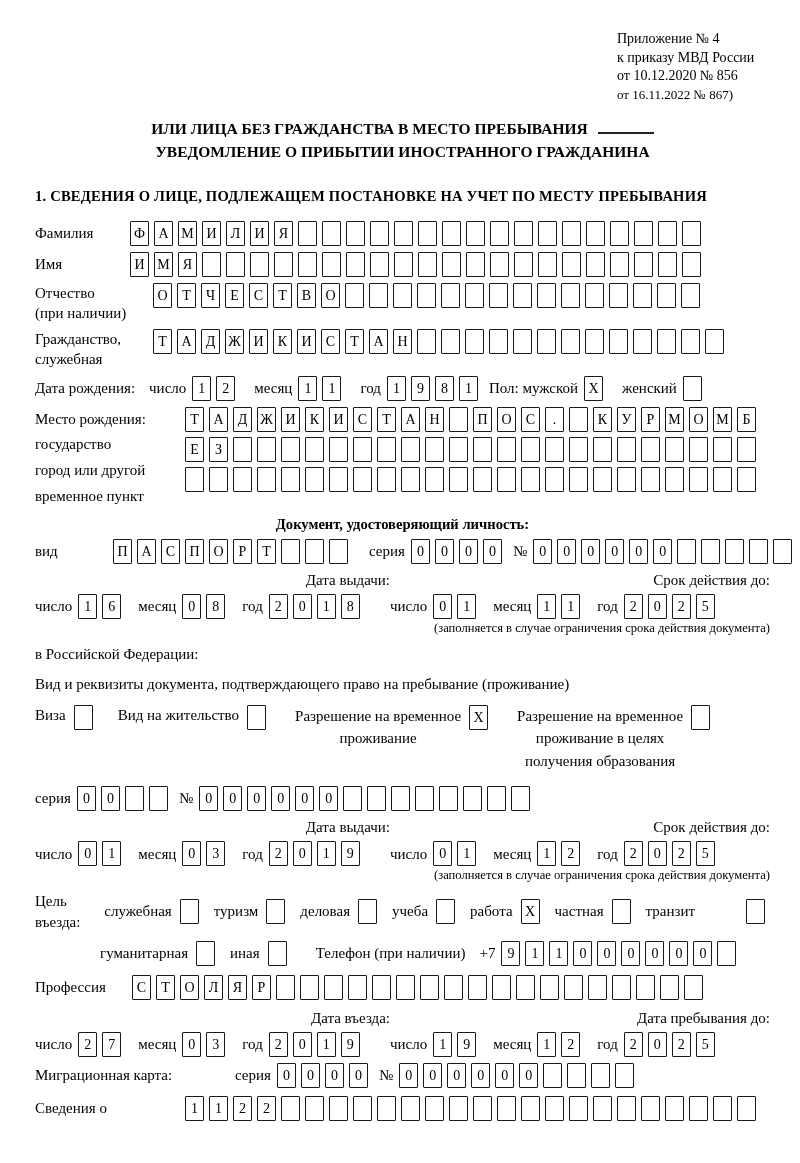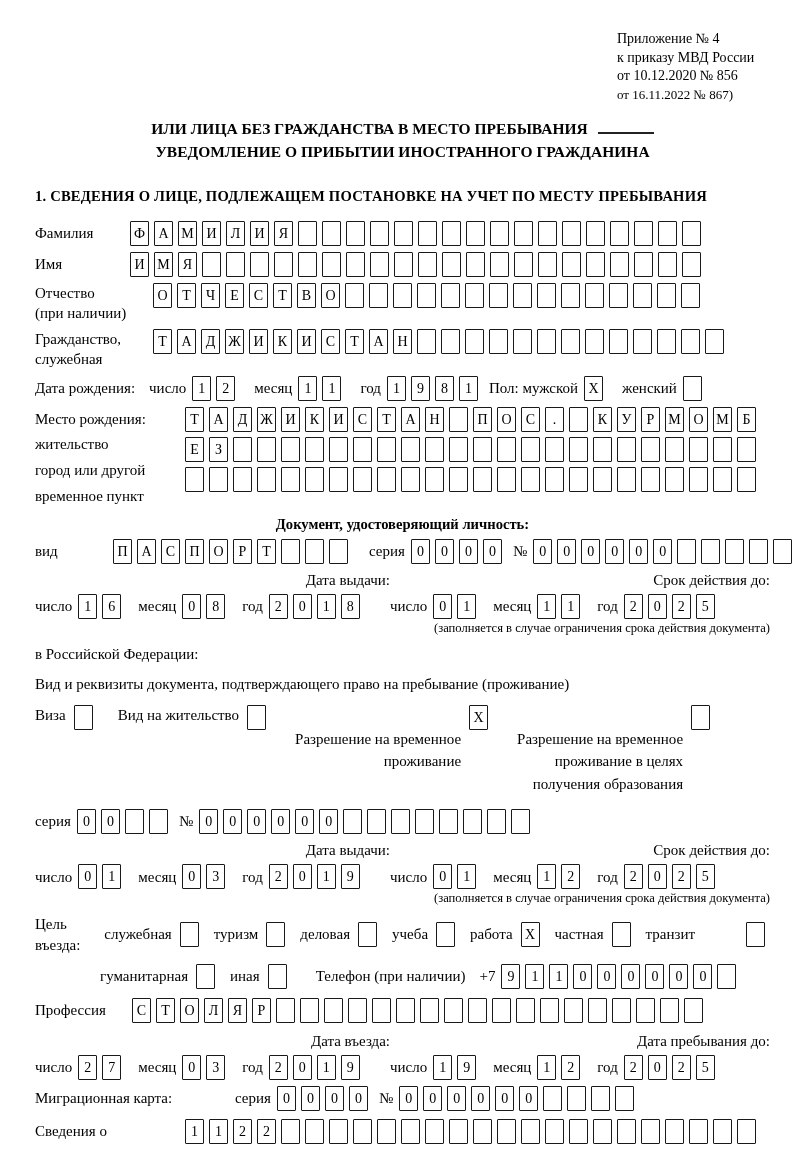--- a/index.html
+++ b/index.html
@@ -40,21 +40,21 @@
   .col-r{flex:1;}
   .center{text-align:right;}
   .dategroup{display:flex;align-items:center;}
   .dategroup .lbl{margin-right:6px;}
   .dategroup .boxes{margin-right:12px;}
   .note{font-size:12.6px;text-align:right;margin:-2px 0 8px 0;}
   .plain{margin:4px 0 10px 0;}
   .permits{display:flex;align-items:flex-start;margin:6px 0 14px 0;}
   .pair{display:flex;align-items:flex-start;margin-right:14px;}
   .pair .lbl{margin-right:8px;}
-  .pair .center{text-align:right;line-height:1.5;margin-top:23px;}
+  .pair .center{text-align:center;line-height:1.5;}
   .purpose-row{display:flex;align-items:center;margin-bottom:9px;flex-wrap:nowrap;}
   .purpose-row .pair{align-items:center;margin-right:10px;}
   .indent65{margin-left:65px;justify-content:space-between;}
 </style>
 </head>
 <body>
 
 <div class="page">
 
   <div class="annex">
@@ -111,21 +111,21 @@
     <span class="lbl">Пол:</span>&nbsp;
     <span class="lbl mr6">мужской</span>
     <span class="box">X</span>
     <span class="lbl mr6 ml14">женский</span>
     <span class="box"></span>
   </div>
 
   <div class="row top" style="margin-top:6px;">
     <div class="lbl w150">
       <div>Место рождения:</div>
-      <div>жительство</div>
+      <div>государство</div>
       <div>город или другой</div>
       <div>временное пункт</div>
     </div>
     <div>
       <span class="boxes mb6"><span class="box">Т</span><span class="box">А</span><span class="box">Д</span><span class="box">Ж</span><span class="box">И</span><span class="box">К</span><span class="box">И</span><span class="box">С</span><span class="box">Т</span><span class="box">А</span><span class="box">Н</span><span class="box"></span><span class="box">П</span><span class="box">О</span><span class="box">С</span><span class="box">.</span><span class="box"></span><span class="box">К</span><span class="box">У</span><span class="box">Р</span><span class="box">М</span><span class="box">О</span><span class="box">М</span><span class="box">Б</span></span>
       <span class="boxes mb6"><span class="box">Е</span><span class="box">З</span><span class="box"></span><span class="box"></span><span class="box"></span><span class="box"></span><span class="box"></span><span class="box"></span><span class="box"></span><span class="box"></span><span class="box"></span><span class="box"></span><span class="box"></span><span class="box"></span><span class="box"></span><span class="box"></span><span class="box"></span><span class="box"></span><span class="box"></span><span class="box"></span><span class="box"></span><span class="box"></span><span class="box"></span><span class="box"></span></span>
       <span class="boxes"><span class="box"></span><span class="box"></span><span class="box"></span><span class="box"></span><span class="box"></span><span class="box"></span><span class="box"></span><span class="box"></span><span class="box"></span><span class="box"></span><span class="box"></span><span class="box"></span><span class="box"></span><span class="box"></span><span class="box"></span><span class="box"></span><span class="box"></span><span class="box"></span><span class="box"></span><span class="box"></span><span class="box"></span><span class="box"></span><span class="box"></span><span class="box"></span></span>
     </div>
   </div>
 

